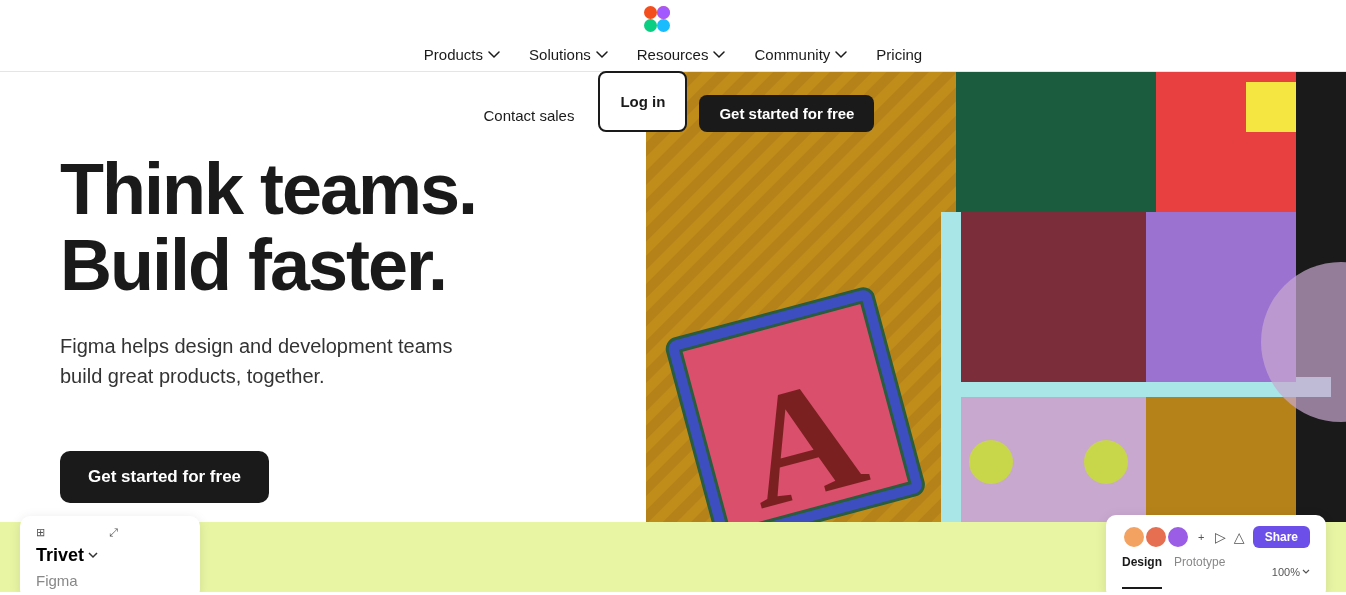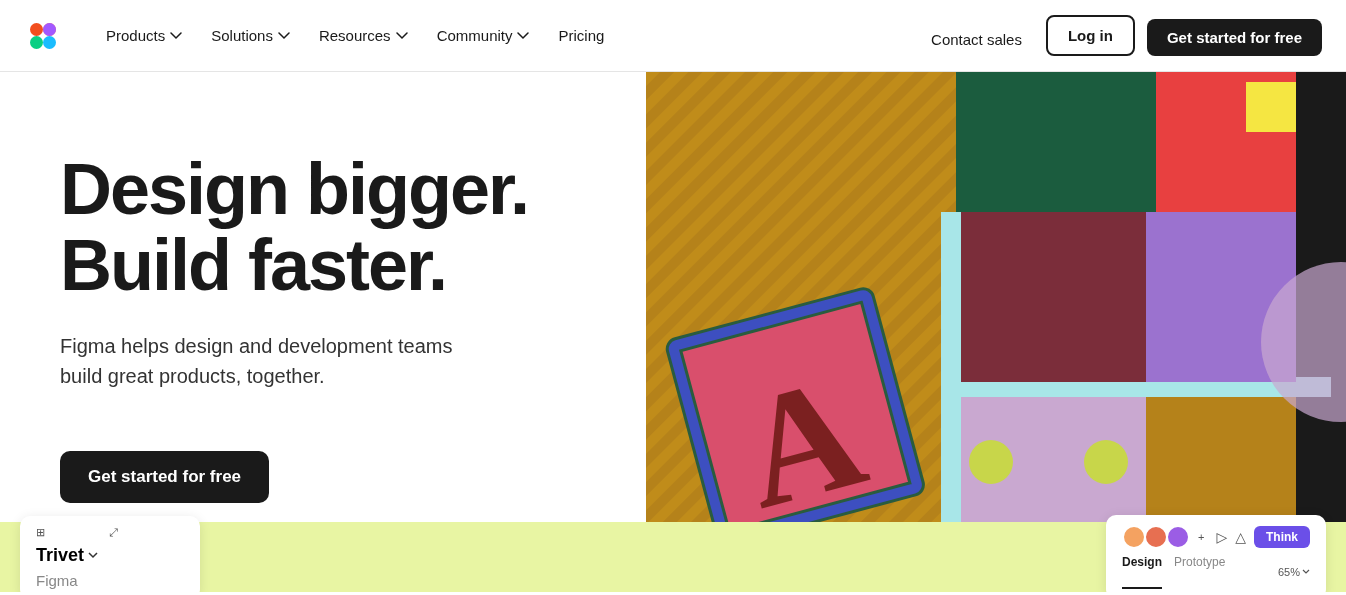--- a/index.html
+++ b/index.html
@@ -8,20 +8,21 @@
     
     nav {
       display: flex;
       align-items: center;
       padding: 0 24px;
       height: 72px;
       border-bottom: 1px solid #e5e5e5;
       background: #fff;
       position: relative;
       z-index: 10;
+      flex-direction: column;
     }
     .nav-logo {
       display: flex;
       align-items: center;
       margin-right: 32px;
     }
     .nav-links {
       display: flex;
       align-items: center;
       gap: 4px;
@@ -53,21 +54,21 @@
       gap: 12px;
     }
     .contact-sales {
       font-size: 15px;
       font-weight: 500;
       color: #1a1a1a;
       cursor: pointer;
       padding: 8px 12px;
     }
     .btn-login {
-      padding: 10px 20px;
+      padding: 20px 20px;
       font-size: 15px;
       font-weight: 600;
       color: #1a1a1a;
       border: 2px solid #1a1a1a;
       border-radius: 8px;
       background: #fff;
       cursor: pointer;
     }
     .btn-get-started-nav {
       padding: 10px 20px;
@@ -260,21 +261,21 @@
   <div class="nav-right">
     <span class="contact-sales">Contact sales</span>
     <button class="btn-login">Log in</button>
     <button class="btn-get-started-nav">Get started for free</button>
   </div>
 </nav>
 
 <div class="hero">
   <div class="hero-content">
     <h1 class="hero-title">
-      <span>Design bigger.</span><br>
+      <span>Think teams.</span><br>
       <span>Build faster.</span>
     </h1>
     <p class="hero-subtitle">Figma helps design and development teams build great products, together.</p>
     <button class="btn-get-started-hero">Get started for free</button>
   </div>
 
   <div class="hero-illustration">
     <svg width="700" height="560" viewBox="0 0 700 560" xmlns="http://www.w3.org/2000/svg">
 
       <rect width="700" height="560" fill="#B5821A"></rect>
@@ -347,28 +348,28 @@
       <div class="panel-controls" style="display:flex; align-items:center; justify-content:space-between;">
         <div class="panel-avatars">
           <div class="avatar" style="background:#F4A261;"></div>
           <div class="avatar" style="background:#E76F51;"></div>
           <div class="avatar" style="background:#9B5DE5;"></div>
           <span style="font-size:11px; color:#555; margin-left:4px;">+</span>
         </div>
         <div style="display:flex; align-items:center; gap:8px;">
           <span style="font-size:14px; color:#555; cursor:pointer;">▷</span>
           <span style="font-size:14px; color:#555; cursor:pointer;">△</span>
-          <button class="share-btn">Think</button>
+          <button class="share-btn">Share</button>
         </div>
       </div>
       <div class="panel-tabs">
         <span class="panel-tab-active">Design</span>
         <span class="panel-tab">Prototype</span>
         <span style="margin-left:auto; font-size:11px; color:#555; display:flex; align-items:center; gap:2px;">
-          <span>65%</span>
+          <span>100%</span>
           <svg width="8" height="6" viewBox="0 0 8 6">
               <path d="M1 1l3 3 3-3" stroke="#555" stroke-width="1.2" fill="none"></path>
             </svg>
         </span>
       </div>
     </div>
   </div>
 </div>
 
 </body></html>

